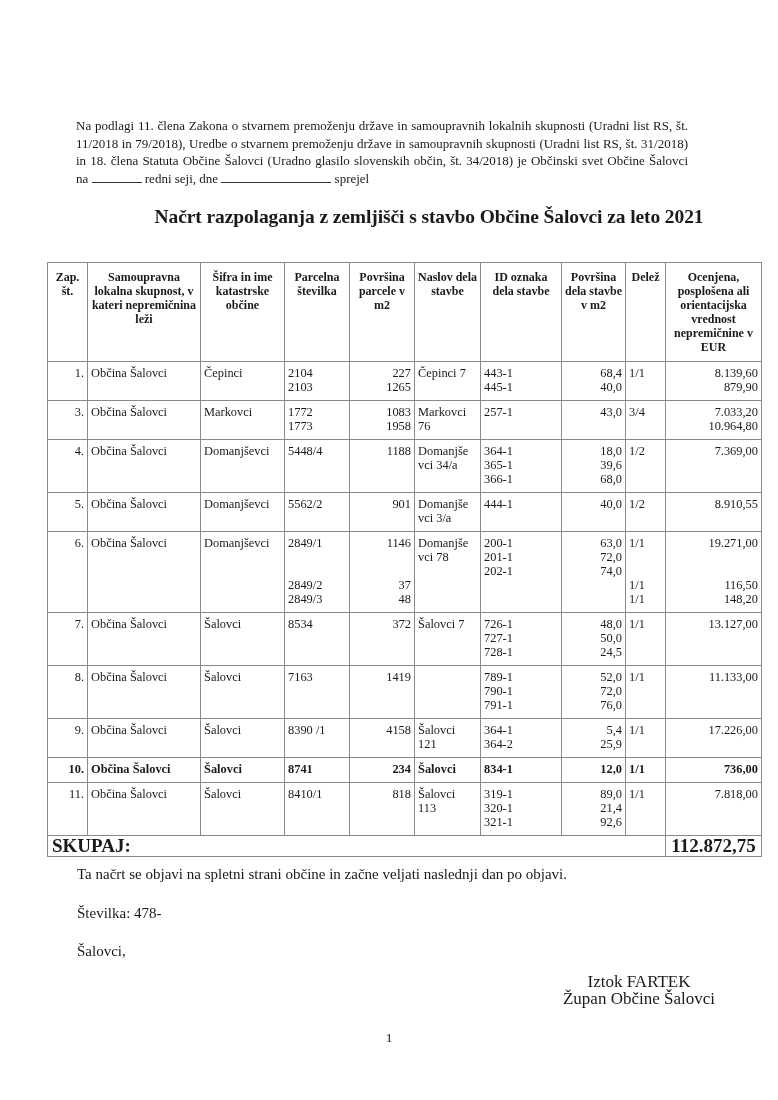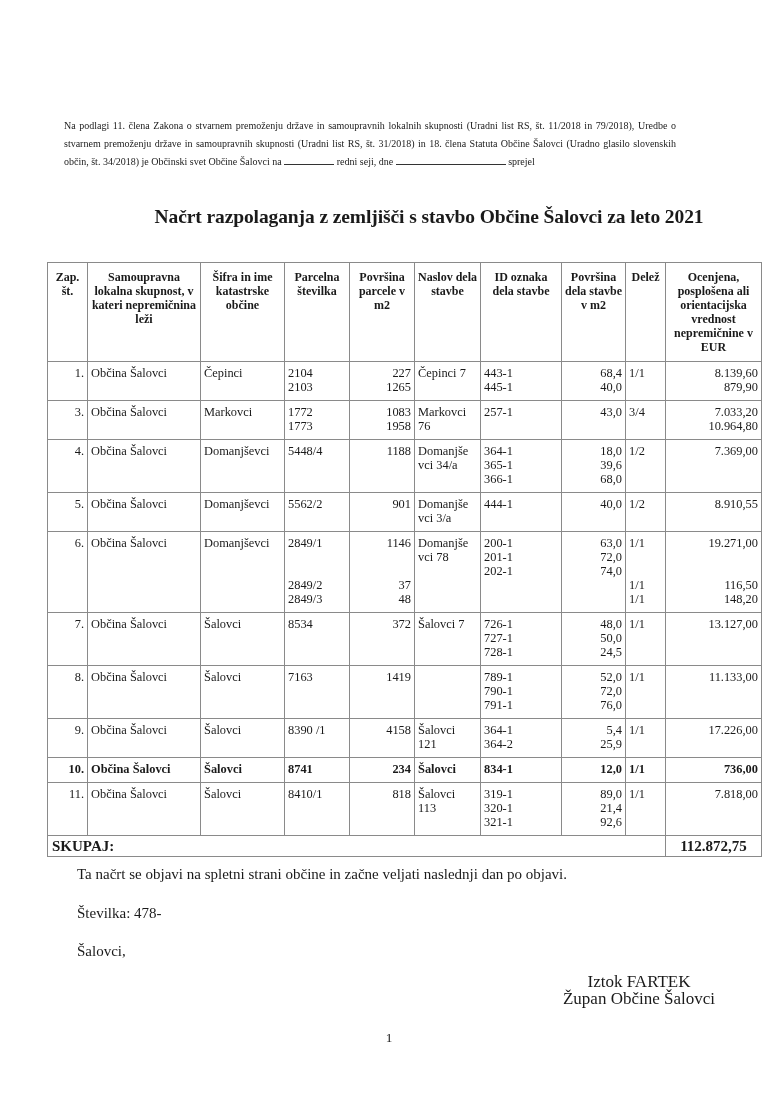--- a/index.html
+++ b/index.html
@@ -1,22 +1,22 @@
 <!DOCTYPE html>
 <html><head>
 <meta charset="utf-8">
 <style>
   html, body { margin: 0; padding: 0; background: #ffffff; }
   body {
     width: 778px; height: 1100px; position: relative; overflow: hidden;
     font-family: "Liberation Serif", serif; color: #1a1a1a;
   }
   .intro {
-    position: absolute; left: 64px; top: 117px; width: 612px;
-    font-size: 10px; line-height: 17.5px; text-align: justify;
+    position: absolute; left: 76px; top: 117px; width: 612px;
+    font-size: 13px; line-height: 17.5px; text-align: justify;
   }
   .intro .blank { display: inline-block; border-bottom: 1px solid #333; height: 12px; vertical-align: baseline; }
   .intro .blank.b1 { width: 50px; }
   .intro .blank.b2 { width: 110px; }
   .title {
     position: absolute; left: 0; width: 778px; top: 206px; text-align: center;
     font-size: 19.5px; font-weight: bold; letter-spacing: -0.1px; padding-left: 40px;
   }
   table.plan {
     position: absolute; left: 47px; top: 262px; border-collapse: collapse;
@@ -37,21 +37,21 @@
   .c-addr { width: 59px; }
   .c-id { width: 74px; }
   .c-barea { width: 57px; text-align: right; margin-left: 11px; }
   .c-share { width: 33px; }
   .c-value { width: 89px; text-align: right; }
   th.c-no, th.c-area, th.c-barea, th.c-value { text-align: center; }
   th.c-no { text-align: left; }
   td .ln { display: block; white-space: nowrap; }
   td .gap { display: block; height: 14px; }
   tr.bold td { font-weight: bold; }
-  tr.total td { font-weight: bold; font-size: 15px; padding: 3px 4px 3px 4px; margin-top: 48px; }
+  tr.total td { font-weight: bold; font-size: 19px; padding: 3px 4px 3px 4px; margin-top: 48px; }
   tr.total td.lbl { text-align: left; }
   tr.total td.val { text-align: center; }
   .after {
     position: absolute; left: 77px; font-size: 15px;
   }
   .sign {
     position: absolute; left: 539px; width: 200px; text-align: center; font-size: 17px; line-height: 17px;
   }
   .pageno { position: absolute; left: 0; width: 778px; text-align: center; top: 1030px; font-size: 13.4px; }
 </style>

